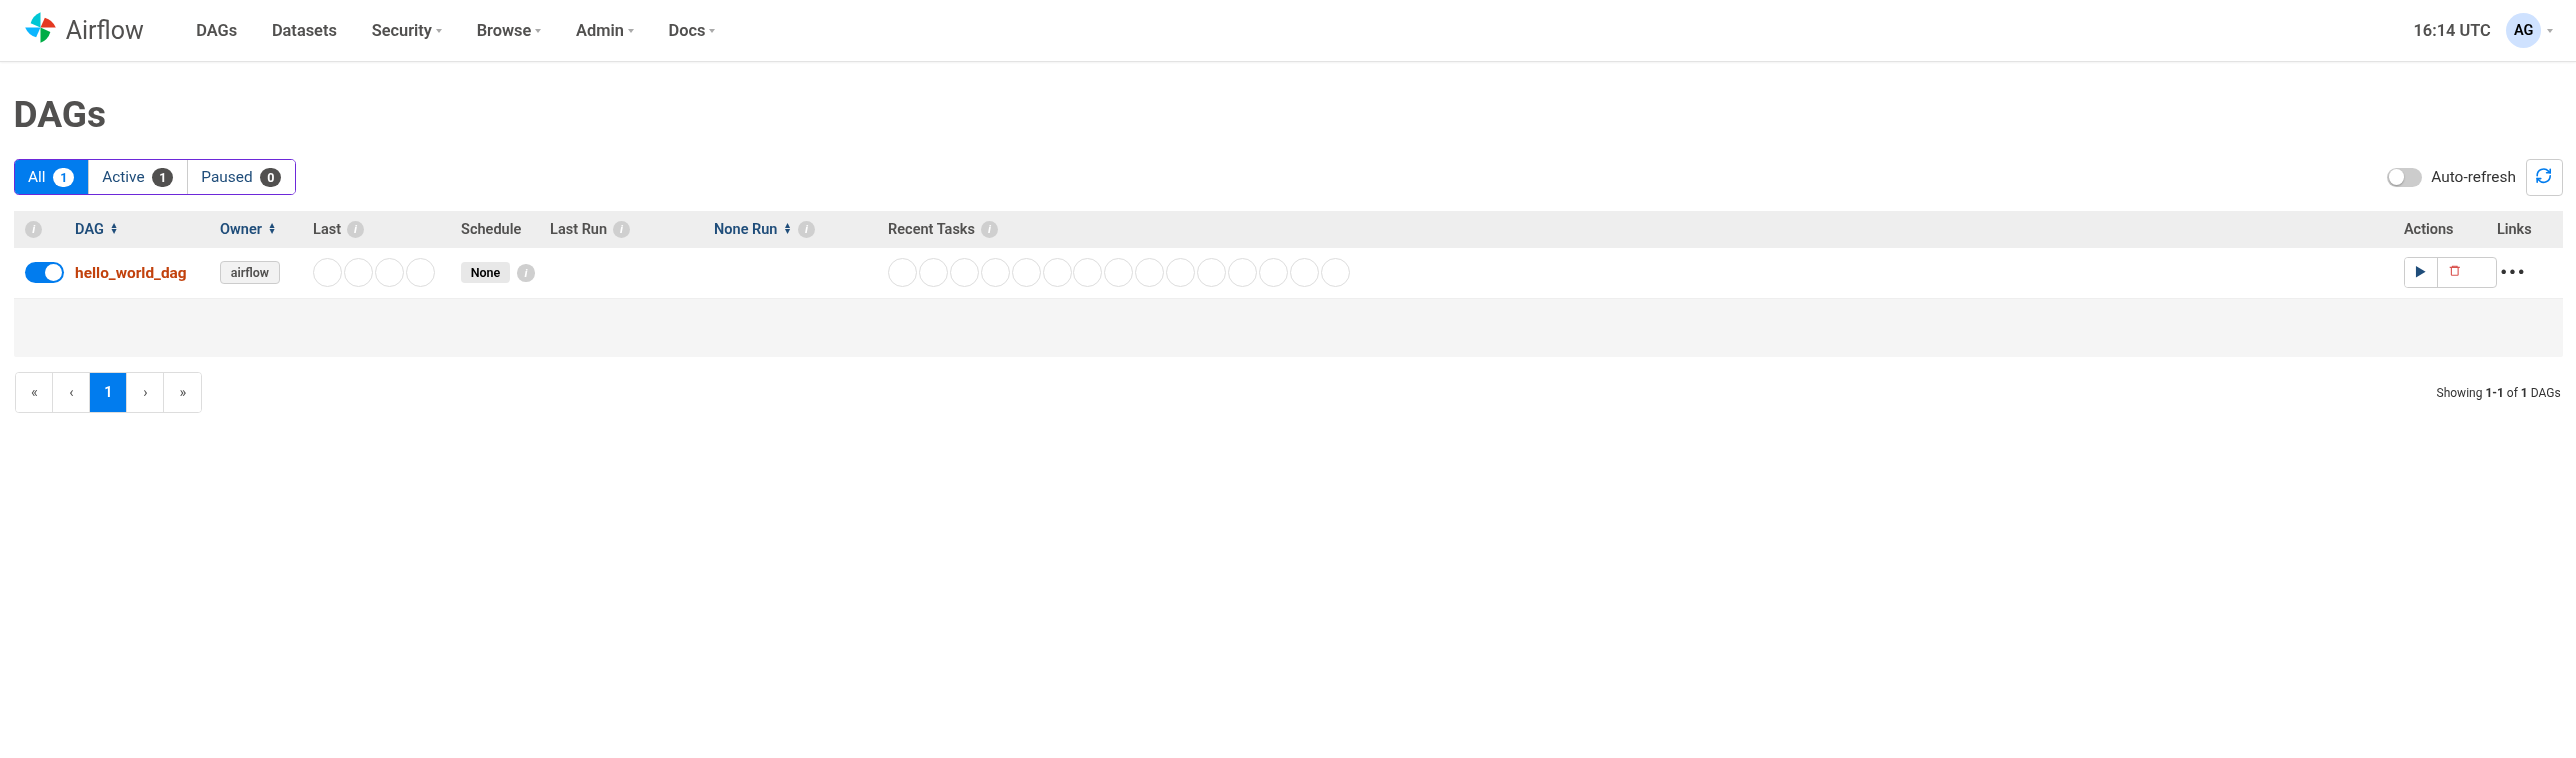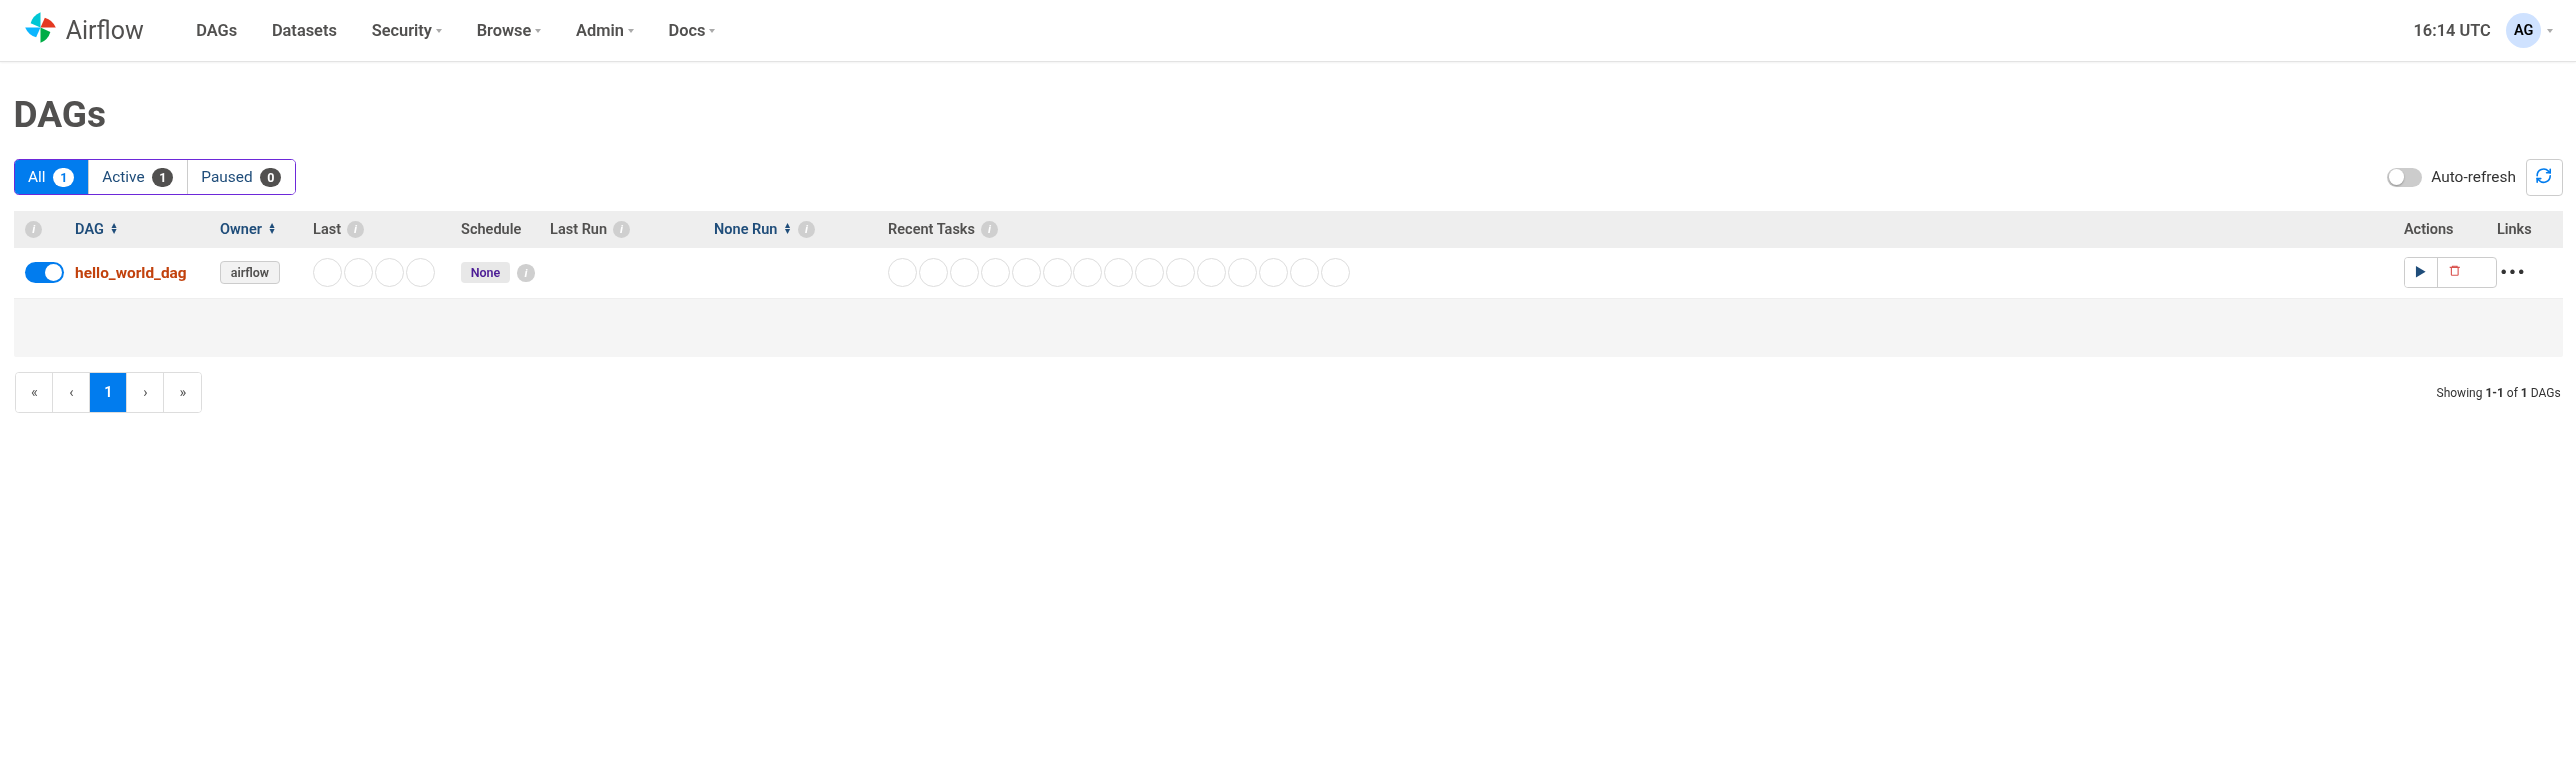--- a/index.html
+++ b/index.html
@@ -146,21 +146,21 @@
     display: inline-block; padding: 2.9px 9.6px; border: 1px solid #ccc; border-radius: 3.9px;
     background: #f2f2f2; color: #51504f; font-size: 12.5px; font-weight: 600;
   }
   .run-circles, .task-circles { display: flex; gap: 1.9px; }
   .circle {
     width: 29px; height: 29px; border-radius: 50%; border: 1px solid #ddd; background: #fff;
   }
   .task-circles .circle { width: 29px; height: 29px; }
   .schedule-badge {
     display:inline-block; padding: 2.9px 9.6px; border-radius: 3.9px;
-    background: #e8e8e8; color: #4c1d95; font-size: 12.5px; font-weight: 600;
+    background: #e8e8e8; color: #000000; font-size: 12.5px; font-weight: 600;
   }
   .actions-btns { display: flex; border: 1px solid #ccc; border-radius: 3.9px; overflow: hidden; }
   .actions-btns .icon-btn {
     width: 33px; height: 29px; display:flex; align-items:center; justify-content:center;
     background: #fff; cursor:pointer; border-right: 1px solid #ccc;
   }
   .actions-btns .icon-btn:last-child { border-right: none; }
   .dots-btn {
     width: 33px; height: 29px; display:flex; align-items:center; justify-content:center;
     cursor:pointer; color: #333; font-size: 19px; letter-spacing: 1.9px; font-weight:700;

